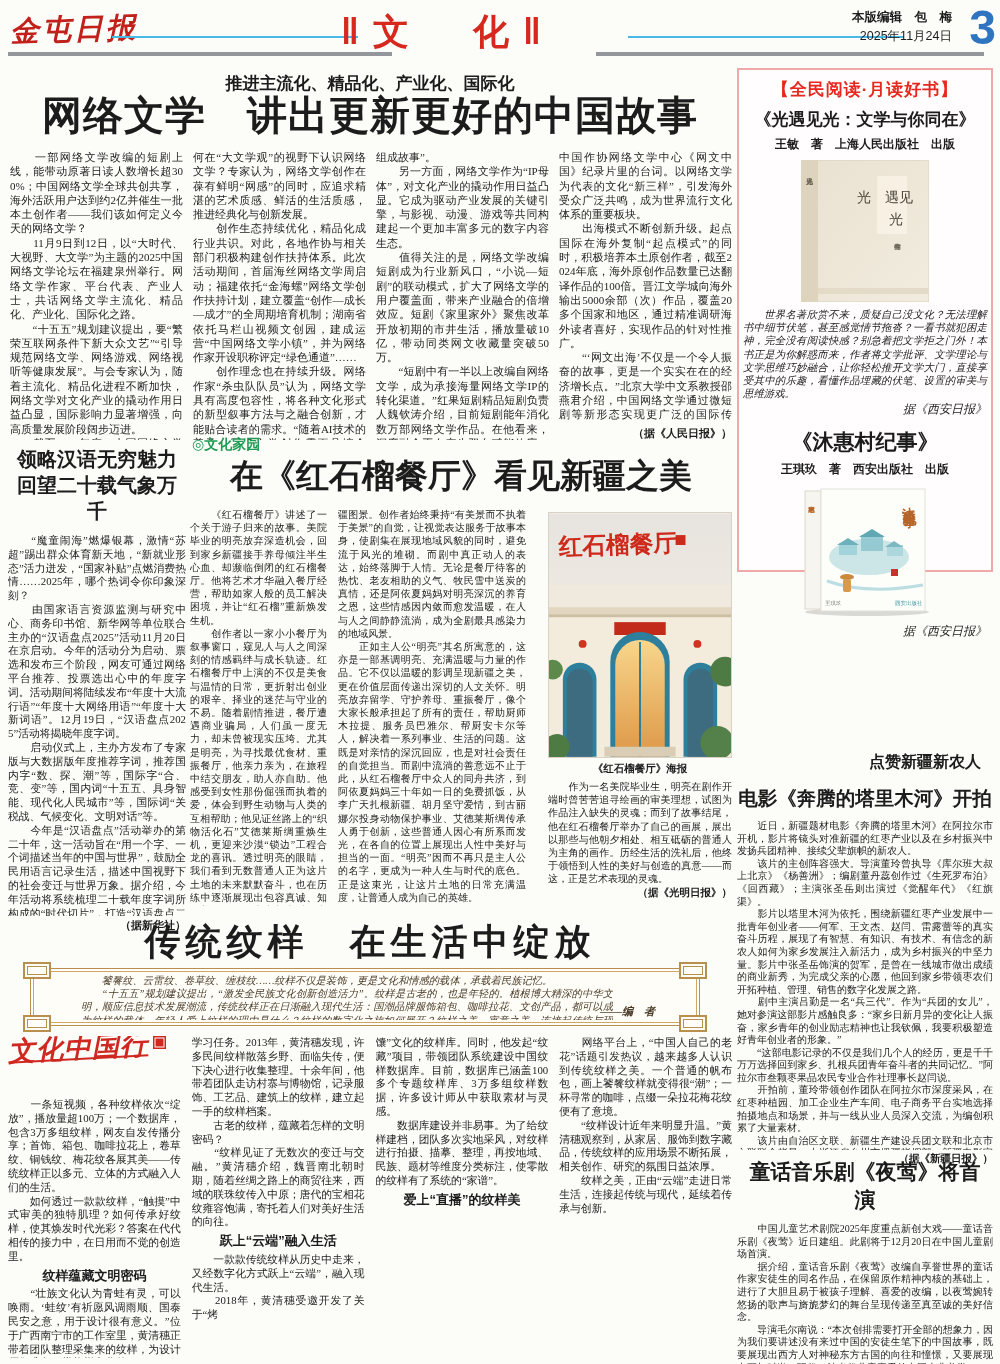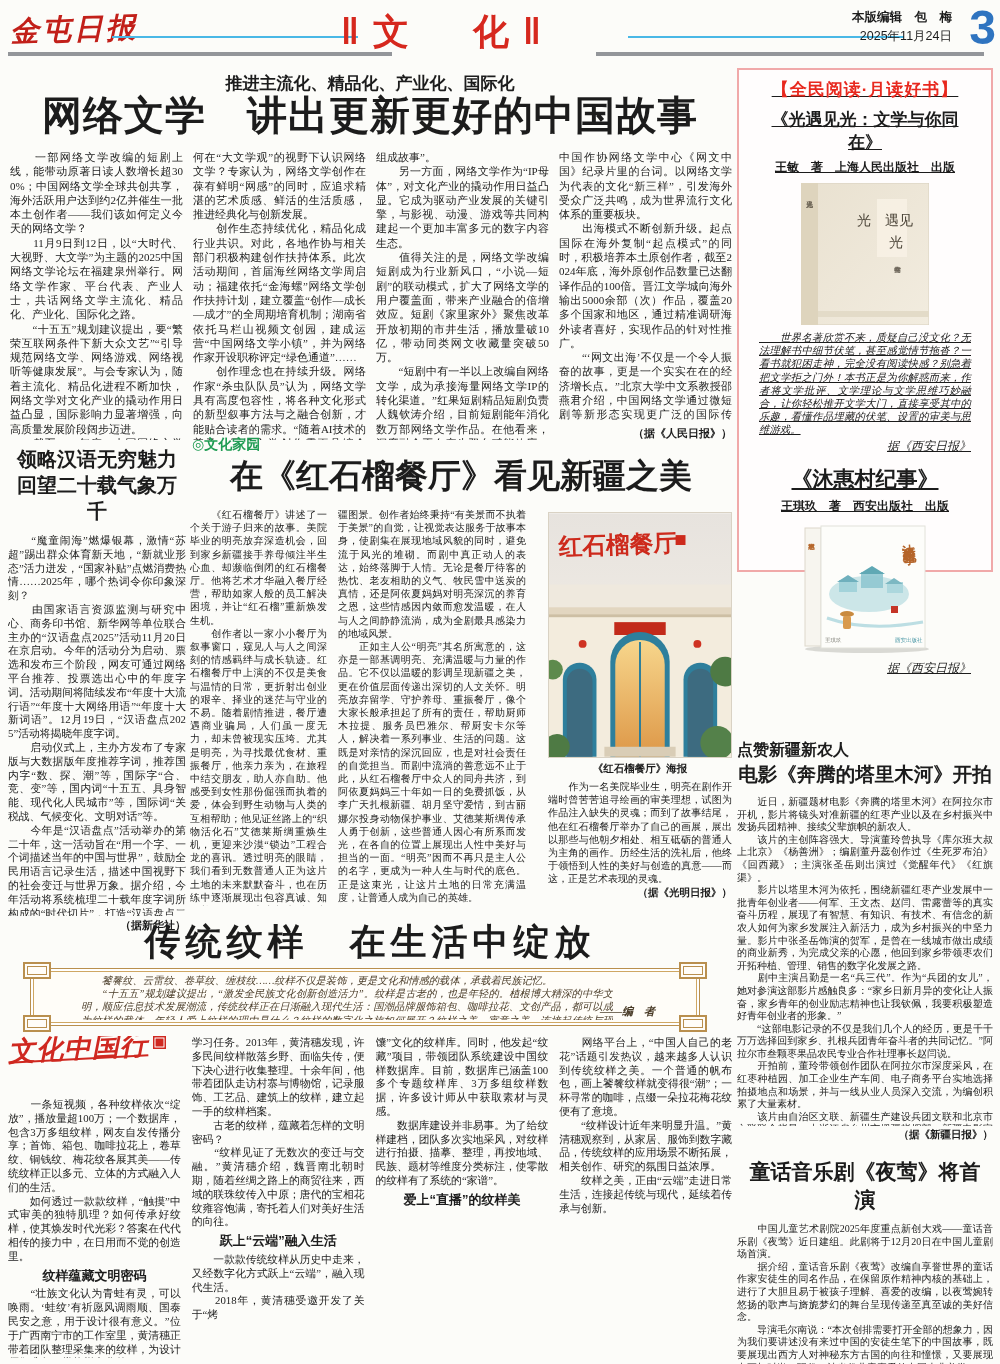--- a/index.html
+++ b/index.html
@@ -67,32 +67,32 @@
   .bot-col{flex:1;font-size:10.8px;line-height:13.8px;overflow:hidden;}
   .cch-logo{height:62px;position:relative;}
   .cch-text{display:inline-block;color:#cf2820;font-size:27px;font-weight:bold;font-style:italic;
     letter-spacing:1px;transform:rotate(-3deg);border-bottom:2px solid #cf2820;padding-bottom:2px;}
   .cch-seal{display:inline-block;width:13px;height:13px;background:#cf2820;margin-left:5px;vertical-align:8px;
     box-shadow:inset 0 0 0 1.5px #cf2820,inset 0 0 0 2.5px #fff;}
   .subhead{font-weight:bold;text-align:center;font-size:13px;margin:5px 0;font-family:"Liberation Sans","DejaVu Sans",sans-serif;}
 
   
   .reading-box{position:absolute;left:737px;top:68px;width:256px;height:504px;border:2px solid #f0a9a9;
-    background:#fffdfd;box-sizing:border-box;padding:8px 20px;text-decoration:underline;}
+    background:#fffdfd;box-sizing:border-box;padding:8px 4px;}
   .rb-header{color:#e8281e;font-weight:900;font-size:17px;text-align:center;letter-spacing:1px;}
   .book-title1{font-size:17px;font-weight:900;text-align:center;margin-top:7px;}
   .book-title2{font-size:21px;font-weight:900;text-align:center;margin-top:10px;}
   .book-byline{font-size:12px;font-weight:bold;text-align:center;margin-top:5px;}
   .cover{margin:7px auto 6px auto;display:block;}
   .review{font-size:10.4px;line-height:13.2px;font-style:italic;color:#222;text-align:justify;
     white-space:pre-line;word-break:break-all;}
   .source{text-align:right;font-size:12px;font-style:italic;margin-top:1px;}
 
   .film{position:absolute;left:737px;top:740px;width:256px;}
-  .film-kicker{text-align:left;font-size:16px;font-weight:bold;margin:0;}
+  .film-kicker{text-align:right;font-size:16px;font-weight:bold;margin:12px;}
   .film-headline{text-align:center;font-size:19.5px;font-weight:900;margin-top:0;}
   .film-body{margin-top:8px;font-size:10px;line-height:12.6px;height:330px;overflow:hidden;}
   .film-attr{font-size:10.5px;margin-top:2px;}
 
   .nightingale{position:absolute;left:737px;top:1150px;width:256px;}
   .night-headline{text-align:center;font-size:21px;font-weight:900;margin:8px;}
   .night-body{margin-top:9px;font-size:10px;line-height:12.6px;height:156px;overflow:hidden;}
   .night-attr{font-size:10.5px;margin-top:1px;}
 </style>
 </head>

